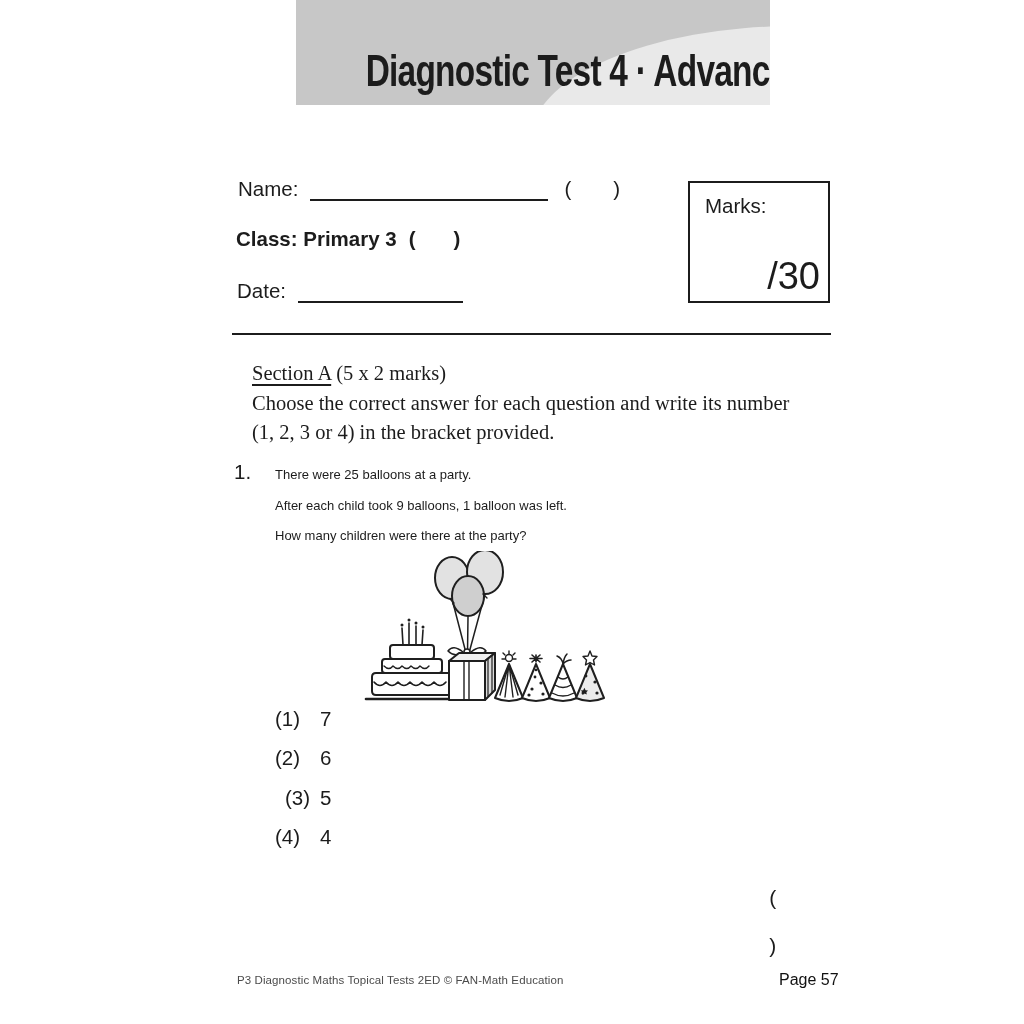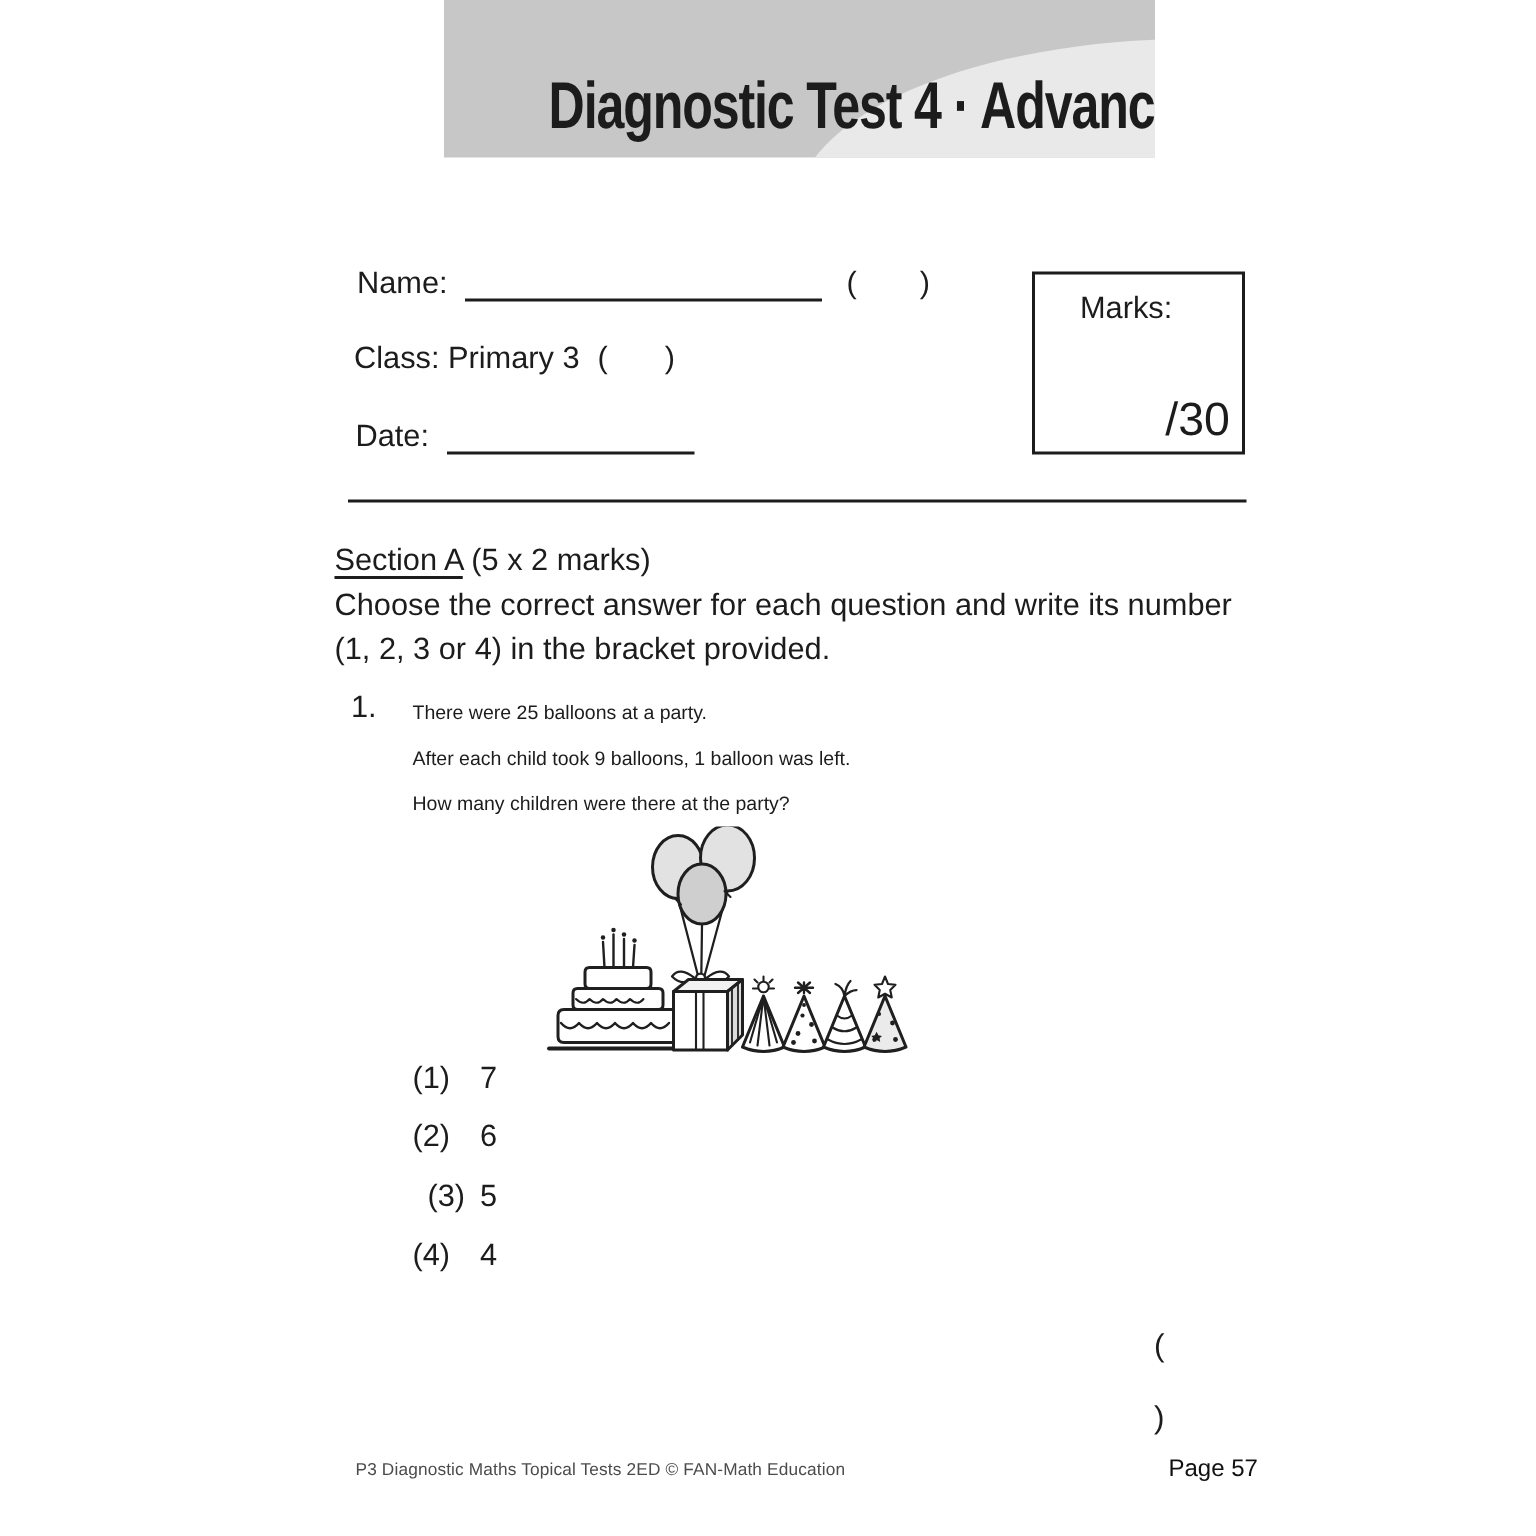--- a/index.html
+++ b/index.html
@@ -37,43 +37,43 @@
     text-align: center; white-space: nowrap;
   }
   .topic .scale {
     display: inline-block; font-size: 21px; font-weight: 700;
     transform: scaleX(0.87); transform-origin: center;
   }
 
   
   .info-row { position: absolute; font-size: 20.5px; display: flex; align-items: center; white-space: pre; }
   .row-name  { left: 238px; top: 177px; }
-  .row-class { left: 236px; top: 227px; }
+  .row-class { left: 236px; top: 227px; font-weight: bold; }
   .row-date  { left: 237px; top: 279px; }
   .fill-line { display: inline-block; border-bottom: 2px solid #1c1c1c; height: 24px; }
   .name-line { width: 238px; margin-left: 12px; }
   .date-line { width: 165px; margin-left: 12px; }
   .gap-sm { display:inline-block; width: 12px; }
   .gap-md { display:inline-block; width: 16px; }
   .bracket-gap-name  { display:inline-block; width: 42px; }
   .bracket-gap-class { display:inline-block; width: 38px; }
   .bracket-gap-answer{ display:inline-block; width: 48px; }
 
   
   .marks-box {
     position: absolute; left: 688px; top: 181px; width: 142px; height: 122px;
     border: 2px solid #1c1c1c; background: #fff;
   }
-  .marks-label { position: absolute; left: 30px; top: 11px; font-size: 20.5px; }
-  .marks-total { position: absolute; right: 8px; bottom: 3px; font-size: 31px; }
+  .marks-label { position: absolute; left: 15px; top: 11px; font-size: 20.5px; }
+  .marks-total { position: absolute; right: 8px; bottom: 3px; font-size: 38px; }
 
   .divider { position: absolute; left: 232px; top: 333px; width: 599px; height: 2px; background: #1c1c1c; }
 
   
-  .section-block { position: absolute; left: 223px; top: 359px; font-size: 20.5px; line-height: 29.5px; }
+  .section-block { position: absolute; left: 252px; top: 359px; font-size: 20.5px; line-height: 29.5px; font-family: Liberation Serif, serif; }
   .underlined { text-decoration: underline; text-underline-offset: 4px; text-decoration-thickness: 1.5px; }
 
   
   .q-number { position: absolute; left: 234px; top: 460px; font-size: 20.5px; }
   .q-lines  { position: absolute; left: 275px; top: 460px; font-size: 13px; line-height: 30.5px; white-space: nowrap; }
 
   .illustration { position: absolute; left: 362px; top: 551px; }
 
   
   .option-row { position: absolute; left: 275px; font-size: 20.5px; }

